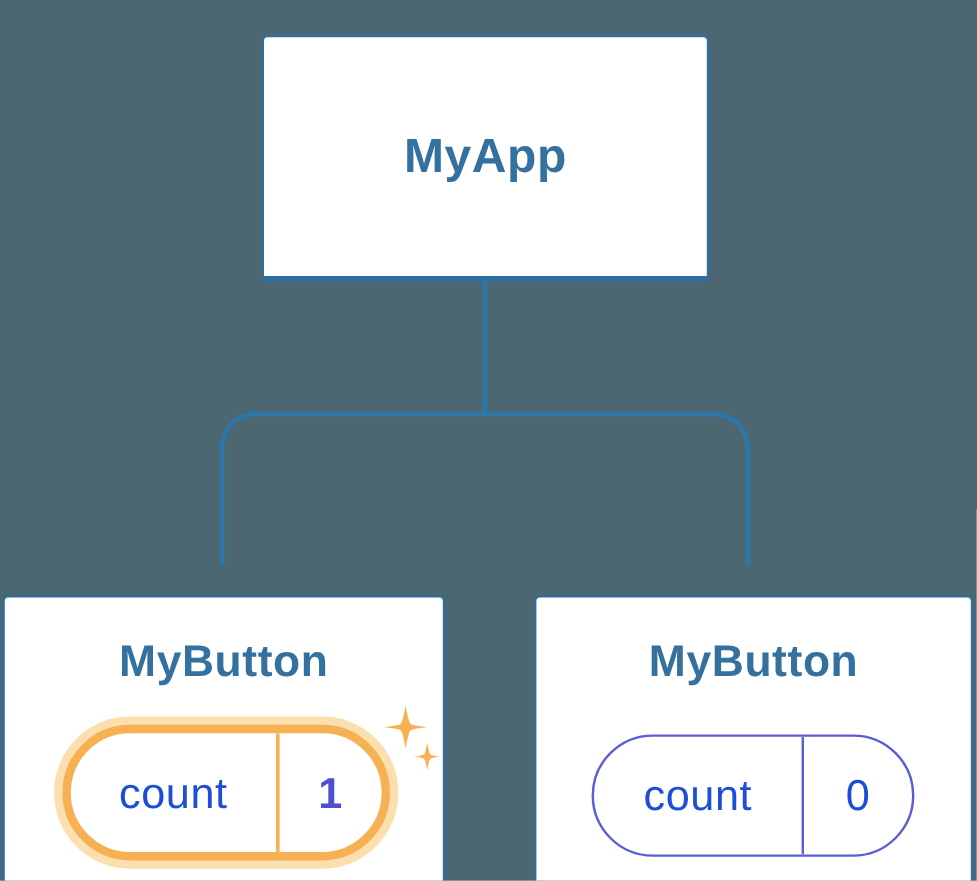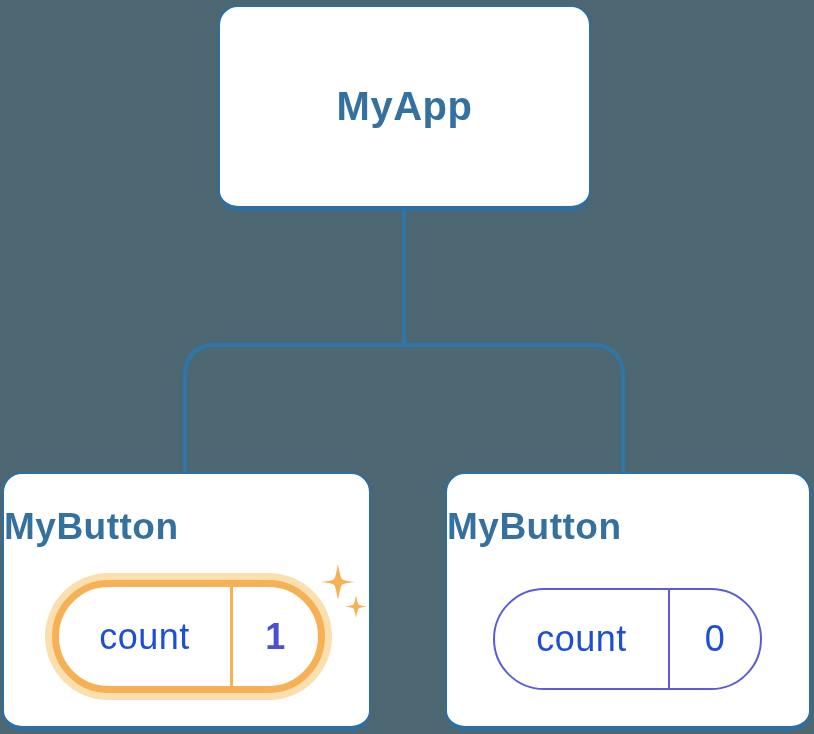--- a/index.html
+++ b/index.html
@@ -36,21 +36,22 @@
     border-radius: 30px 30px 0 0;
   }
 
   
   .node {
     position: absolute;
     box-sizing: border-box;
     background: #ffffff;
     border: 2px solid #2e6f9f;
     border-bottom-width: 5px;
-    border-radius: 20px;
+    border-radius: 5px;
+    margin-top: 24px;
   }
   .node-root {
     left: 218px;
     top: 5px;
     width: 373px;
     height: 206px;
     display: flex;
     align-items: center;
     justify-content: center;
   }
@@ -70,20 +71,21 @@
     color: #35719f;
     font-size: 40px;
     font-weight: 600;
     letter-spacing: 0.5px;
   }
   .child-title {
     position: absolute;
     top: 32px;
     left: 0;
     right: 0;
+    text-align: center;
     font-size: 37px;
   }
 
   
   .pill {
     position: absolute;
     box-sizing: border-box;
     background: #ffffff;
     border-radius: 999px;
     display: flex;

